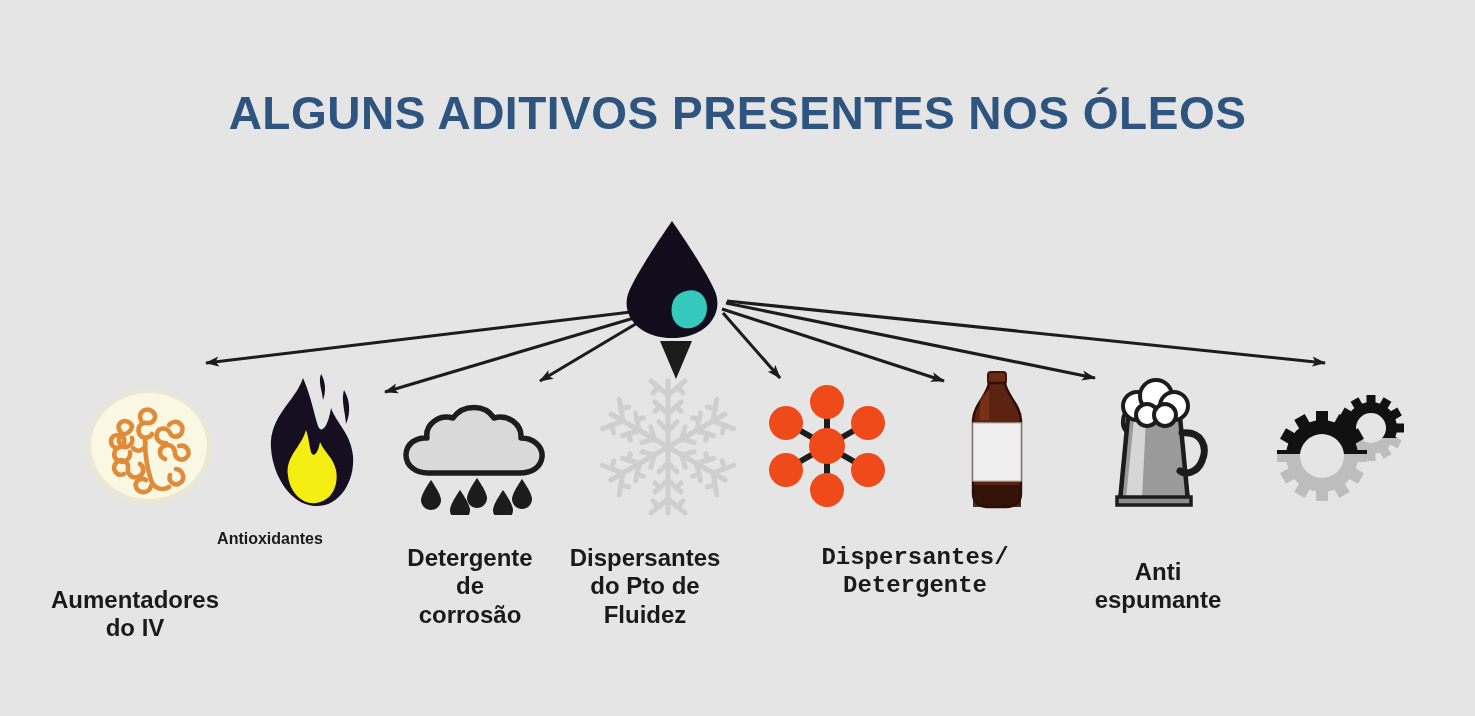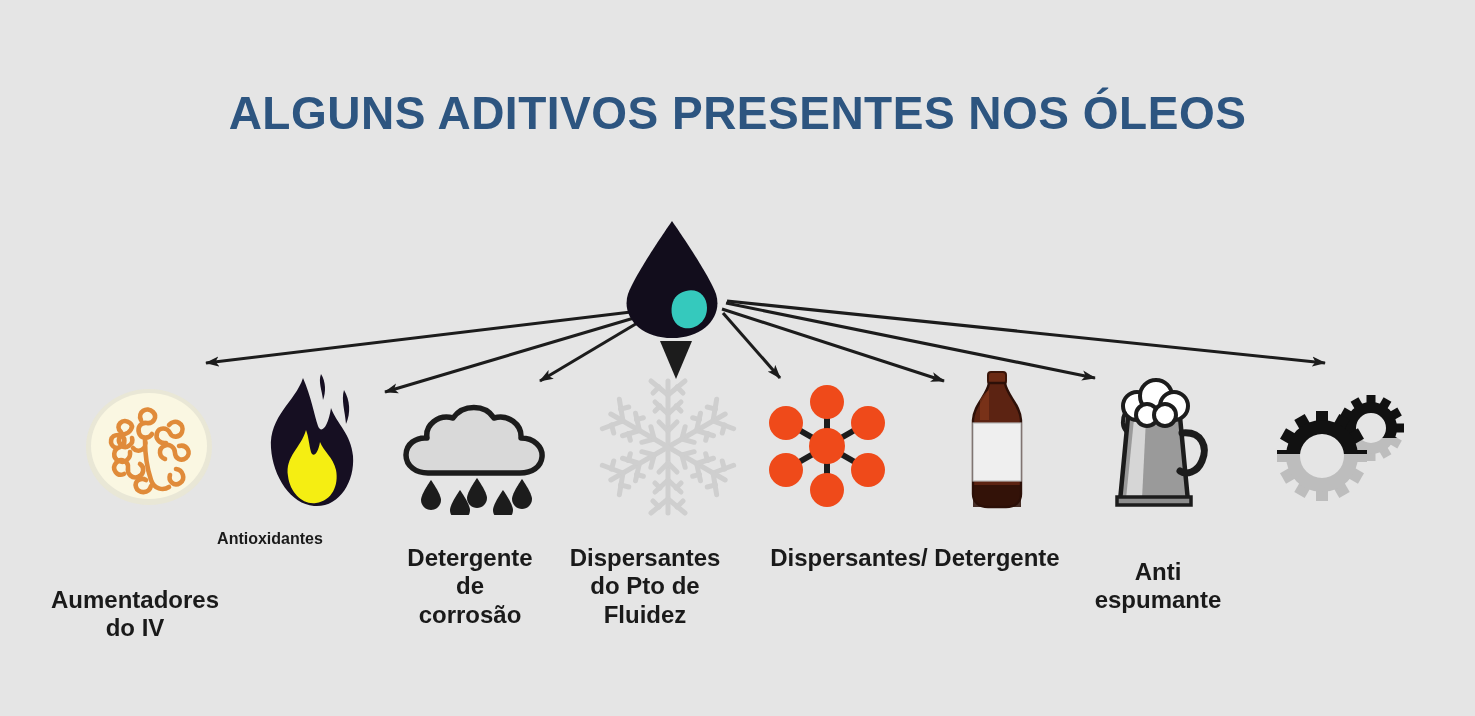--- a/index.html
+++ b/index.html
@@ -59,21 +59,21 @@
     font-family: "Liberation Sans", sans-serif;
     font-weight: bold;
     color: #1a1a1a;
     line-height: 1.18;
     white-space: pre-line;
   }
   .lbl-iv          { left: 10px;   top: 586px;  width: 250px; font-size: 24px; }
   .lbl-antiox      { left: 170px;  top: 530px;  width: 200px; font-size: 16px; }
   .lbl-corr        { left: 384px;  top: 544px;  width: 172px; font-size: 24px; }
   .lbl-fluidez     { left: 556px;  top: 544px;  width: 178px; font-size: 24px; }
-  .lbl-disp        { left: 745px;  top: 544px;  width: 340px; font-size: 24px; }
+  .lbl-disp        { left: 745px;  top: 544px;  width: 340px; font-size: 24px; font-family: Liberation Mono, monospace; }
   .lbl-espuma      { left: 1070px; top: 558px;  width: 176px; font-size: 24px; }
   .lbl-desgaste    { left: 1238px; top: 558px;  width: 200px; font-size: 24px; }
 </style>
 </head>
 <body>
 
 <div id="stage">
 
   <div id="title">ALGUNS ADITIVOS PRESENTES NOS ÓLEOS</div>
 

